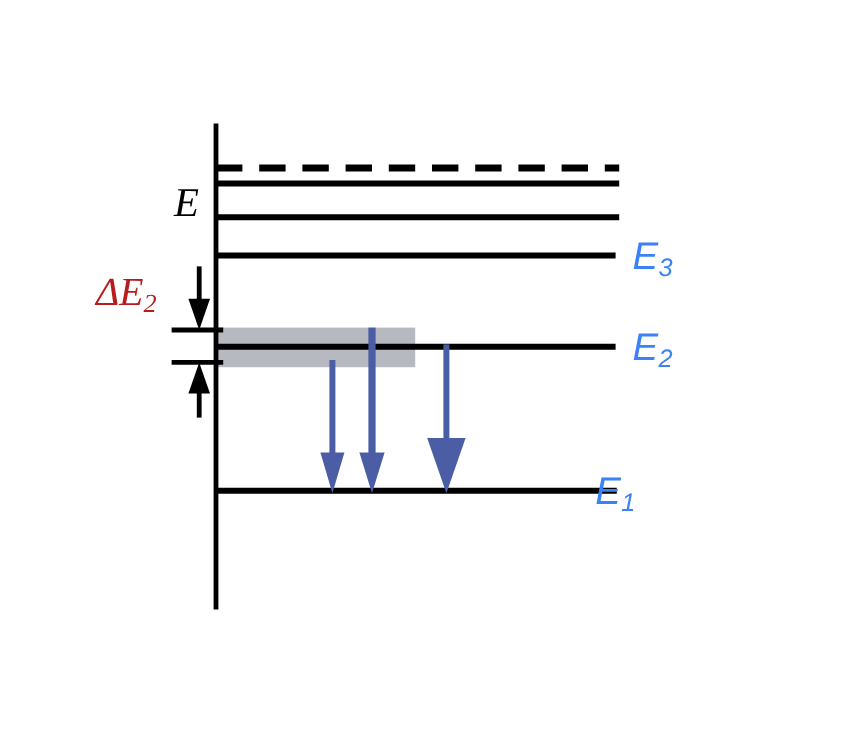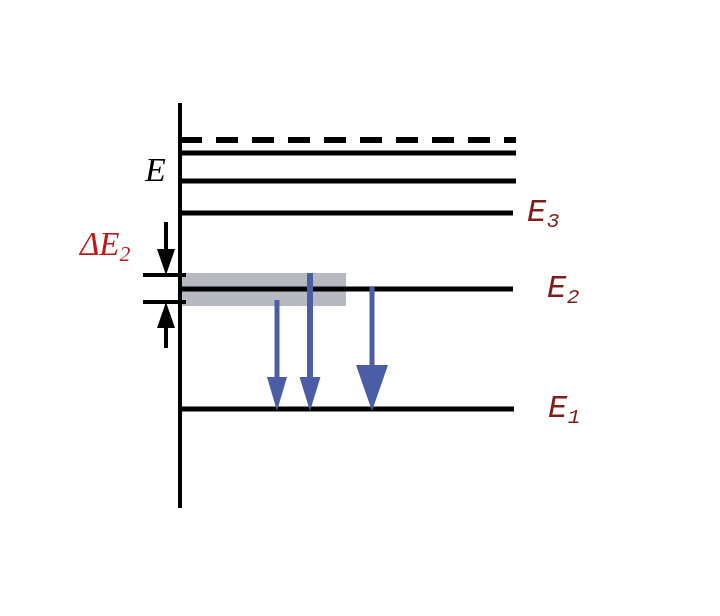--- a/index.html
+++ b/index.html
@@ -20,24 +20,24 @@
   #diagram-svg {
     position: absolute;
     left: 0;
     top: 0;
     width: 720px;
     height: 616px;
     display: block;
   }
   .lvl-label {
     position: absolute;
-    font-family: Liberation Mono, monospace;
+    font-family: Liberation Sans, sans-serif;
     font-style: italic;
     font-size: 32px;
-    color: #7f1d1d;
+    color: #3b82f6;
     white-space: nowrap;
     line-height: 1;
   }
   .lvl-label sub {
     font-size: 0.66em;
     font-style: italic;
     vertical-align: baseline;
     position: relative;
     top: 0.28em;
     left: 0.02em;
@@ -118,17 +118,17 @@
     </g>
 
   </svg>
 
   <div class="axis-label" id="axis-label-el" style="left: 145px; top: 153px;">E</div>
 
   <div class="delta-label" id="delta-label-el" style="left: 80px; top: 228px;"><span>ΔE</span><sub>2</sub></div>
 
   <div class="lvl-label" id="label-e3" style="left: 527px; top: 197px;"><span>E</span><sub>3</sub></div>
 
-  <div class="lvl-label" id="label-e2" style="left: 527px; top: 273px; margin-left: 20px;"><span>E</span><sub>2</sub></div>
+  <div class="lvl-label" id="label-e2" style="left: 527px; top: 273px;"><span>E</span><sub>2</sub></div>
 
-  <div class="lvl-label" id="label-e1" style="left: 548px; top: 393px;"><span>E</span><sub>1</sub></div>
+  <div class="lvl-label" id="label-e1" style="left: 496px; top: 393px;"><span>E</span><sub>1</sub></div>
 
 </div>
 
 </body></html>

